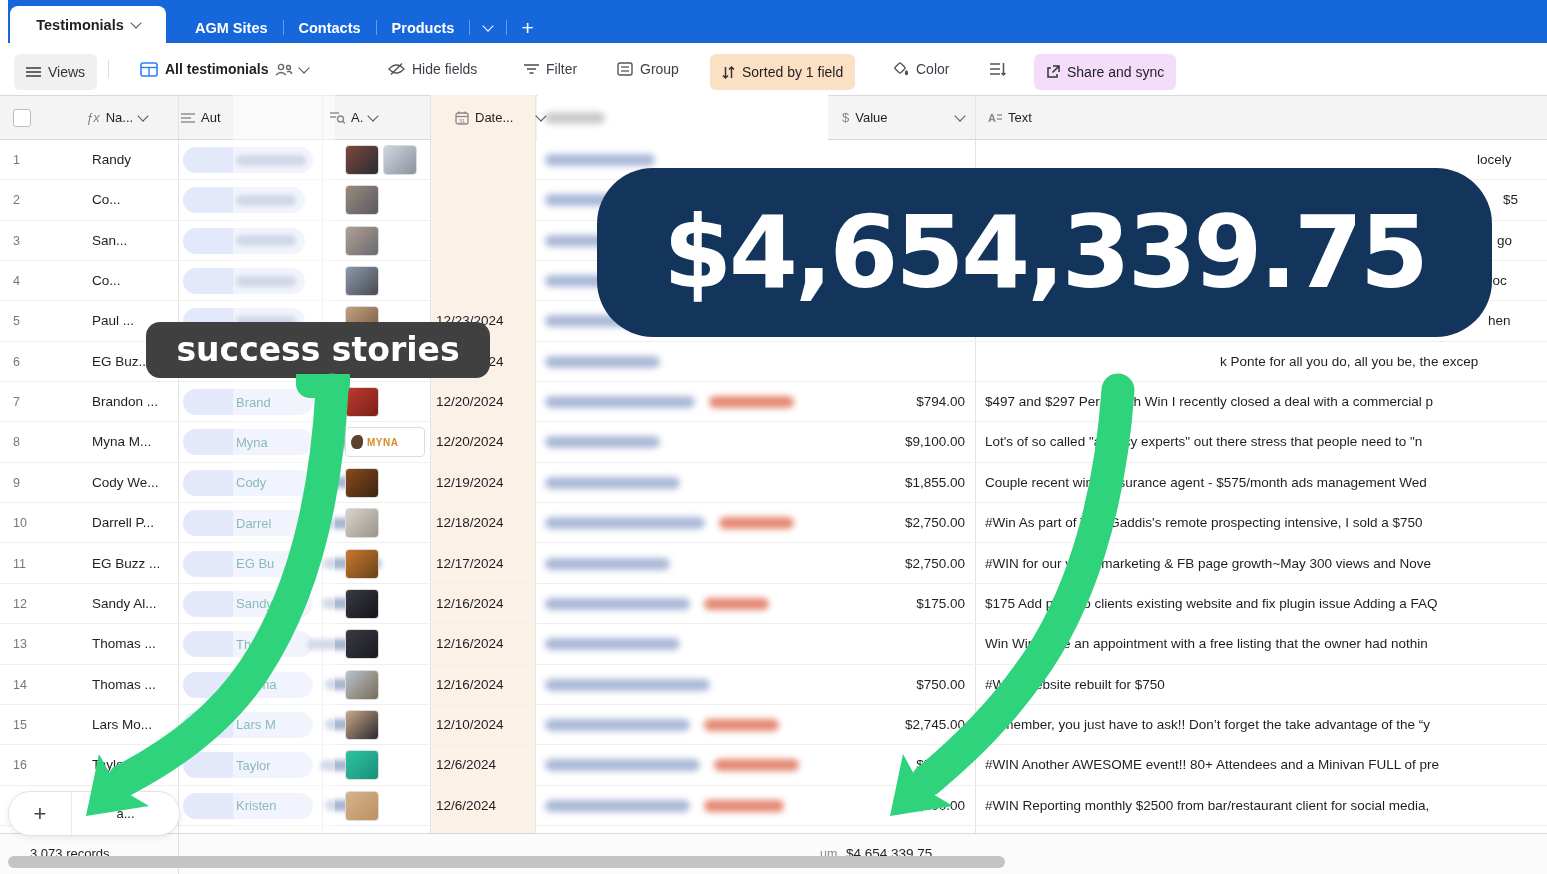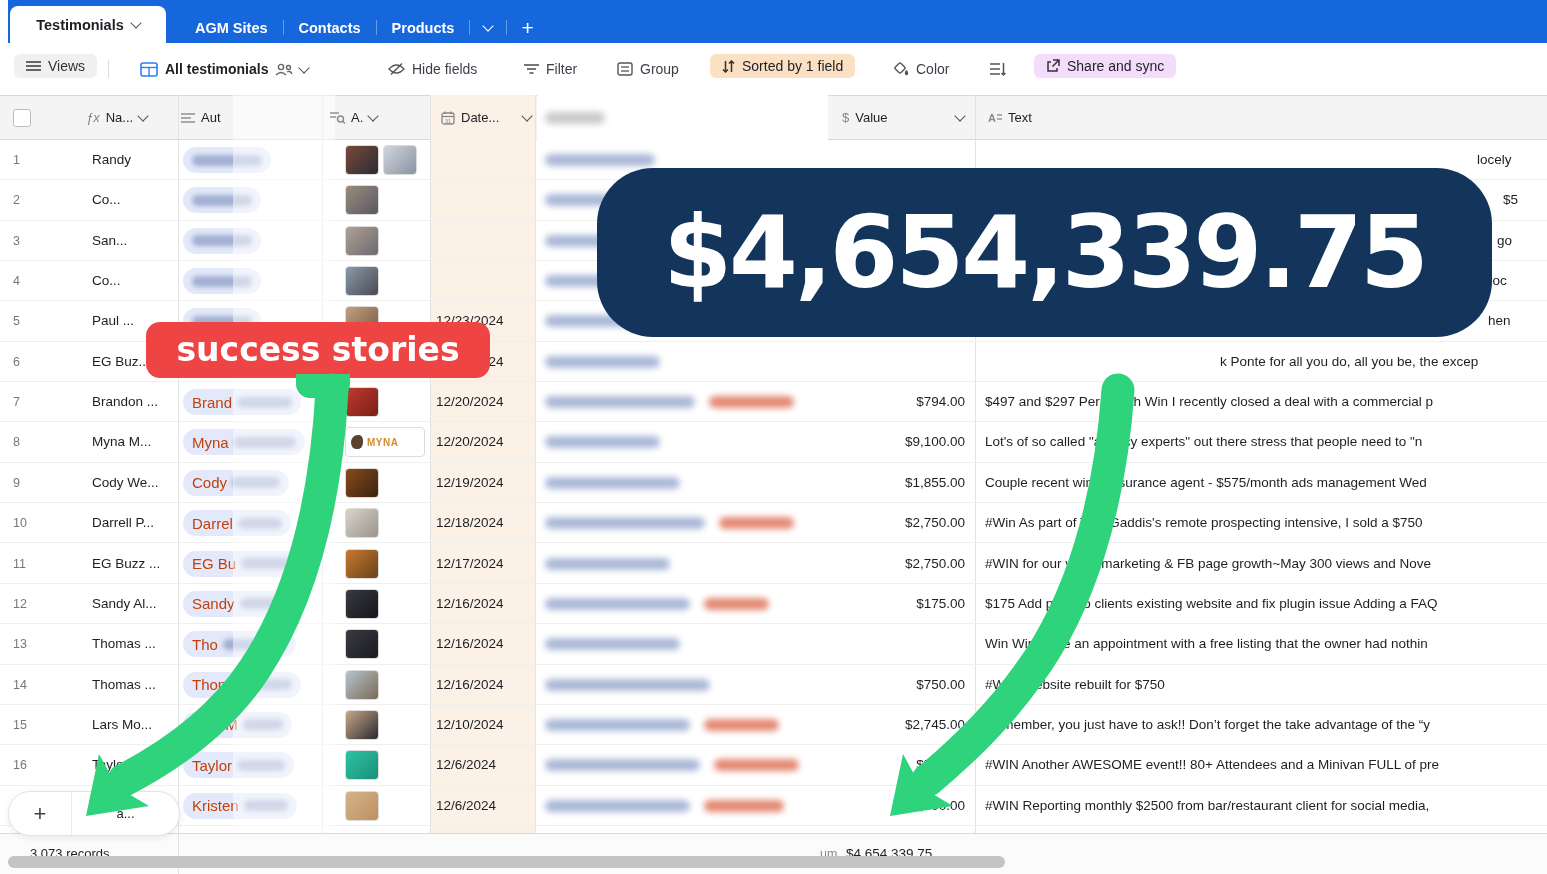--- a/index.html
+++ b/index.html
@@ -17,21 +17,21 @@
   .tab-chev{margin:0 14px;}
   .chev{display:inline-block;width:7px;height:7px;border-right:1.6px solid #555;border-bottom:1.6px solid #555;
     transform:rotate(45deg);margin-bottom:3px;}
   .chev.white{border-color:#fff;}
   .plus-tab{color:#fff;font-size:21px;font-weight:300;margin-left:14px;cursor:pointer;}
 
   
   .toolbar{position:absolute;left:0;top:43px;width:100%;height:52px;background:#fff;z-index:4;}
   .tb{position:absolute;top:0;height:52px;display:flex;align-items:center;gap:7px;
     font-size:14px;color:#3d4049;cursor:pointer;white-space:nowrap;}
-  .pillbtn{border-radius:6px;padding:0 12px;height:24px;top:11px;}
+  .pillbtn{border-radius:6px;padding:0 12px;height:36px;top:11px;}
   .views{left:14px;background:#F0F0F0;color:#333;}
   .tbdiv{position:absolute;left:108px;top:17px;width:1px;height:18px;background:#ddd;}
   .viewname{left:140px;font-weight:600;color:#1d1f25;}
   .hidefields{left:388px;}
   .filter{left:524px;}
   .group{left:617px;}
   .sorted{left:710px;background:#FCE0C3;color:#1d1f25;}
   .color{left:894px;}
   .rowheight{left:990px;}
   .share{left:1034px;background:#F4DDFB;color:#1d1f25;}
@@ -50,21 +50,21 @@
 
   
   .row{position:absolute;left:0;width:1547px;height:40.35px;box-sizing:border-box;
     border-bottom:1px solid #EFEFEF;z-index:2;}
   .cell{position:absolute;top:0;height:40px;line-height:40px;font-size:13.5px;color:#1d1f25;
     white-space:nowrap;overflow:hidden;}
   .cnum{left:13px;width:28px;color:#777;font-size:12.5px;}
   .cname{left:92px;width:80px;}
   .apill{position:absolute;left:183px;top:7px;height:26px;max-width:130px;background:#E3E9FA;
     border-radius:13px;display:flex;align-items:center;padding:0 9px;gap:5px;box-sizing:border-box;}
-  .apill span{font-size:15px;color:#c2410c;white-space:nowrap;}
+  .apill span{font-size:13px;color:#0f766e;white-space:nowrap;margin-left:44px;}
   .ablur{display:inline-block;height:11px;background:#8B9BC2;border-radius:5px;
     filter:blur(2.5px);opacity:.75;flex:0 0 auto;}
   .thumb{position:absolute;top:5px;width:34px;height:30px;border-radius:4px;border:1px solid #DBDBDB;
     box-sizing:border-box;}
   .logo-thumb{position:absolute;left:345px;top:5px;width:80px;height:30px;background:#fff;
     border:1px solid #DDD;border-radius:4px;box-sizing:border-box;display:flex;align-items:center;
     gap:4px;padding:0 5px;overflow:hidden;}
   .logo-bird{width:12px;height:14px;background:#5B4330;border-radius:60% 40% 50% 50%;filter:blur(.7px);}
   .logo-word{font-size:10px;font-weight:700;color:#D98A2B;letter-spacing:.5px;}
   .cdate{left:436px;width:96px;}
@@ -93,21 +93,21 @@
     display:flex;align-items:center;}
   .addplus{width:62px;text-align:center;font-size:22px;font-weight:300;color:#444;cursor:pointer;}
   .adddiv{width:1px;height:43px;background:#EAEAEA;}
   .addfrag{flex:1;text-align:center;font-size:13px;color:#1d1f25;}
 
   
   .statpill{position:absolute;background:#13355C;color:#fff;font-family:"DejaVu Sans",sans-serif;
     font-weight:800;text-align:center;z-index:6;display:flex;align-items:center;justify-content:center;}
   .stat1{left:112px;top:163px;width:408px;height:174px;border-radius:52px;font-size:108px;letter-spacing:-2px;}
   .stat2{left:597px;top:168px;width:895px;height:169px;border-radius:56px;font-size:99px;letter-spacing:-3px;}
-  .statlabel{position:absolute;background:#ef4444;color:#fff;font-family:"DejaVu Sans",sans-serif;
+  .statlabel{position:absolute;background:#404040;color:#fff;font-family:"DejaVu Sans",sans-serif;
     font-weight:800;text-align:center;z-index:7;border-radius:14px;height:56px;line-height:56px;font-size:33px;}
   .label1{left:146px;top:322px;width:344px;}
   .label2{left:893px;top:322px;width:334px;}
   .statlabel::after{content:"";position:absolute;top:52px;height:24px;width:54px;background:#2FD37B;
     border-radius:0 0 14px 14px;}
   .label1::after{left:150px;}
   .label2::after{left:200px;}
   .arrows{position:absolute;left:0;top:0;width:1547px;height:874px;z-index:8;pointer-events:none;}
 </style>
 </head>
@@ -286,21 +286,21 @@
         <g stroke="#888" stroke-width="1.4" fill="none">
           <line x1="0" y1="2" x2="9" y2="2"></line>
           <line x1="0" y1="6" x2="6" y2="6"></line>
           <circle cx="10.5" cy="8" r="3"></circle>
           <line x1="12.7" y1="10.2" x2="15" y2="12.5"></line>
         </g>
       </svg>
     <span>A.</span>
     <span class="chev"></span>
   </div>
-  <div class="hdr" style="left:441px;">
+  <div class="hdr" style="left:455px;">
     <svg width="14" height="14">
         <g fill="none" stroke="#888" stroke-width="1.3">
           <rect x="1" y="2" width="12" height="11" rx="2"></rect>
           <line x1="1" y1="5.5" x2="13" y2="5.5"></line>
           <line x1="4" y1="0.5" x2="4" y2="3"></line>
           <line x1="10" y1="0.5" x2="10" y2="3"></line>
         </g>
         <text x="4" y="11.5" font-size="5.5" fill="#888">31</text>
       </svg>
     <span>Date...</span>

